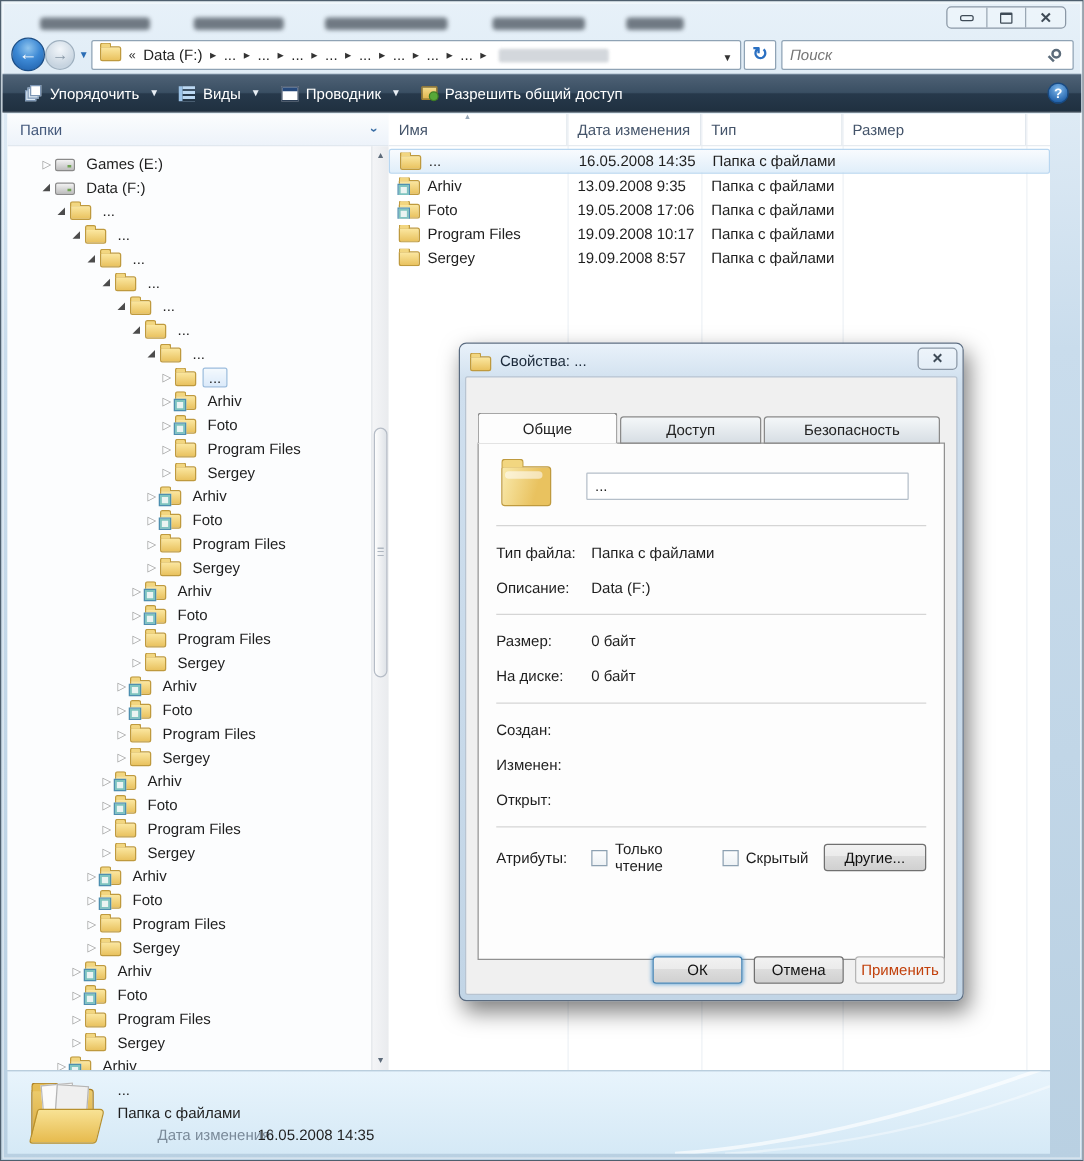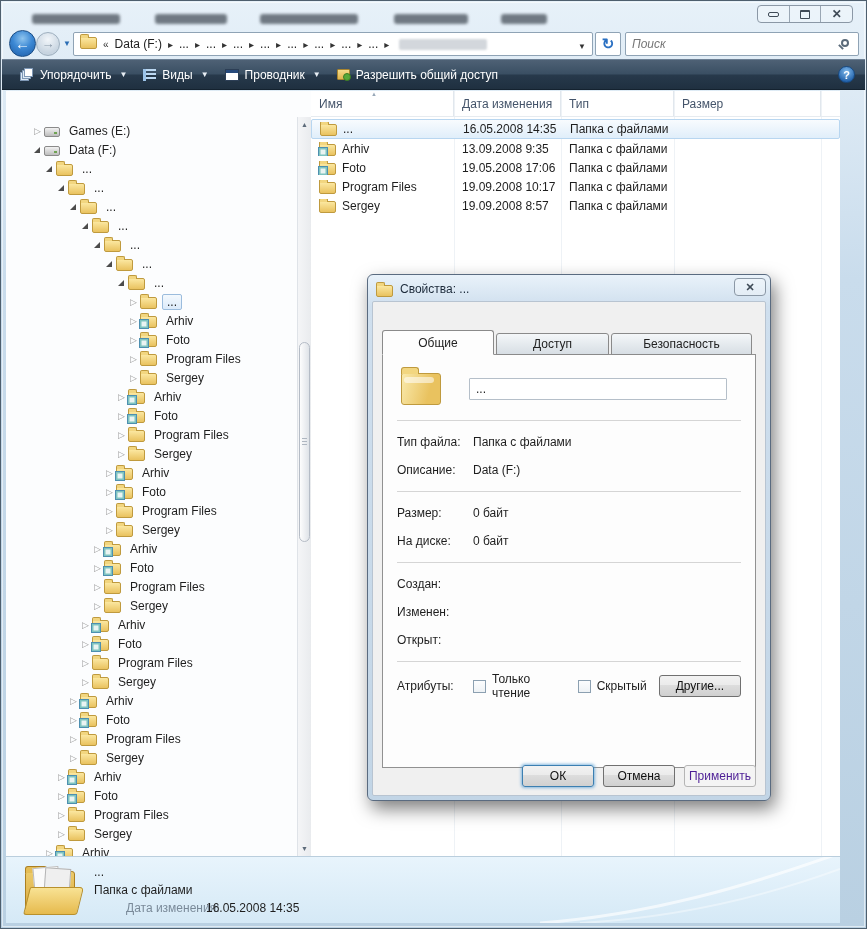--- a/index.html
+++ b/index.html
@@ -123,21 +123,21 @@
   .fsep { height:1px; background:#d5d5d5; margin:7px 0; }
   .frow { display:flex; height:28px; align-items:center; }
   .flabel { width:76px; color:#1e1e1e; flex:none; }
   .fvalue { color:#1e1e1e; }
   .attr-row { display:flex; align-items:center; height:34px; }
   .cb { width:13px; height:13px; border:1px solid #8ca0b1; background:linear-gradient(#fcfdfe,#eef2f5); margin-right:6px; flex:none; }
   .more-btn { margin-left:12px; width:94px; height:22px; border:1px solid #707070; border-radius:3px; background:linear-gradient(#f2f2f2 0%,#ebebeb 45%,#dddddd 46%,#d0d0d0 100%); font-family:"Liberation Sans",sans-serif; font-size:12px; color:#111; }
   .dlg-buttons { position:absolute; right:9px; bottom:8px; display:flex; gap:9px; }
   .btn { width:72px; height:22px; border:1px solid #707070; border-radius:3px; background:linear-gradient(#f2f2f2 0%,#ebebeb 45%,#dddddd 46%,#d0d0d0 100%); font-family:"Liberation Sans",sans-serif; font-size:12px; color:#111; }
   .btn.default { border-color:#3c7fb1; box-shadow:0 0 3px 1px rgba(72,150,210,.65); }
-  .btn.disabled { color:#4c1d95; background:#f4f4f4; border-color:#b5b5b5; }
+  .btn.disabled { color:#c2410c; background:#f4f4f4; border-color:#b5b5b5; }
 </style>
 </head>
 <body>
 
 <div class="frame">
   <div class="frame-inner-hl"></div>
 
   <div class="titlebar">
     <div class="menu-blob" style="left:30px;width:88px"></div>
     <div class="menu-blob" style="left:153px;width:72px"></div>
@@ -219,20 +219,24 @@
           <span class="ti ti-share"></span>
           <span>Разрешить общий доступ</span>
         </div>
       </span>
     <div class="tb-help"><span>?</span></div>
   </div>
 
   <div class="main">
 
     <div class="tree-pane">
+      <div class="tree-header">
+        <span>Папки</span>
+        <span class="chev">›</span>
+      </div>
       <div class="tree-rows" id="tree">
           <div class="trow" style="padding-left: 28px;">
             <span class="arr-col">▷</span>
             <span class="icn icn-drive"></span>
             <span class="tlabel">Games (E:)</span>
           </div>
           <div class="trow" style="padding-left: 28px;">
             <span class="arr-exp-w">
               <span class="arr-exp"></span>
             </span>

